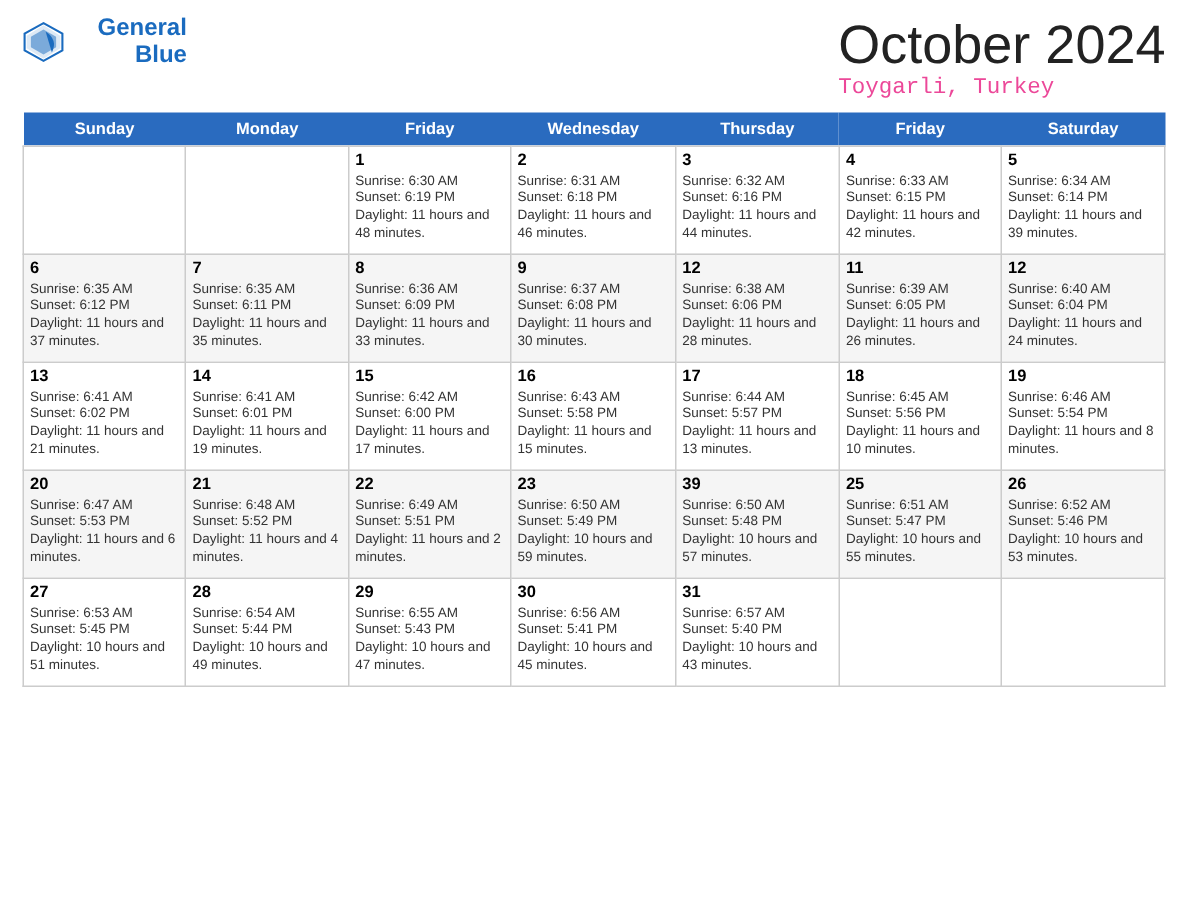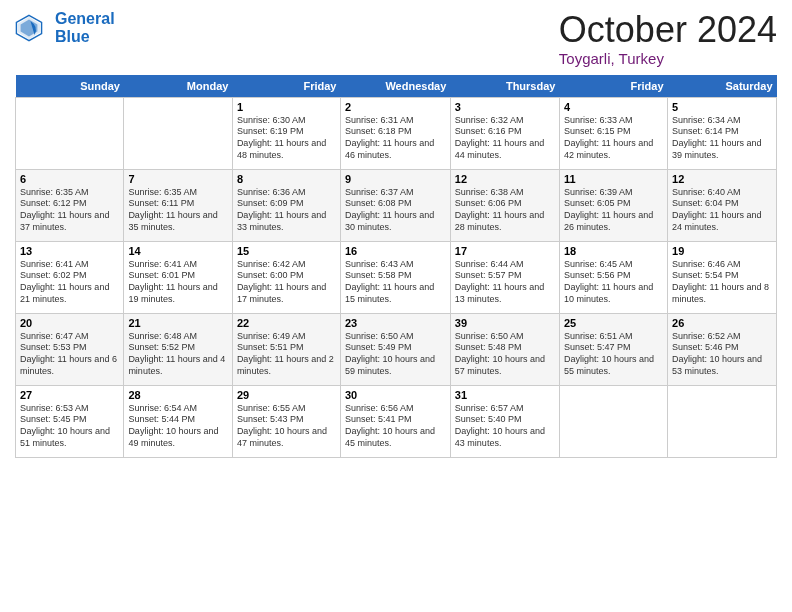--- a/index.html
+++ b/index.html
@@ -18,49 +18,50 @@
     }
     .header {
       display: flex;
       justify-content: space-between;
       align-items: flex-start;
       margin-bottom: 8px;
     }
     .logo {
       display: flex;
       align-items: center;
-      gap: 12px;
+      gap: 22px;
     }
     .logo-icon {
       width: 28px;
       height: 28px;
     }
     .title-block {
       text-align: left;
     }
     .month-title {
       font-size: 36px;
       font-weight: 300;
       color: #222;
       line-height: 1.1;
     }
     .location {
       font-size: 15px;
-      color: #701a75;
+      color: #ec4899;
+      font-family: Liberation Mono, monospace;
     }
     table {
       width: 100%;
       border-collapse: collapse;
       font-size: 10px;
     }
     thead th {
       background: #2a6bbf;
       color: #fff;
       padding: 5px 4px;
-      text-align: right;
+      text-align: center;
       font-size: 11px;
       font-weight: bold;
     }
     tbody td {
       border: 1px solid #ccc;
       vertical-align: top;
       padding: 3px 4px;
       width: 113px;
       height: 72px;
       background: #fff;
@@ -90,21 +91,21 @@
   <div class="header">
     <div class="logo">
       <svg class="logo-icon" viewBox="0 0 40 40">
         <polygon points="20,4 36,14 36,26 20,36 4,26 4,14" fill="#1a6bbf" opacity="0.15"></polygon>
         <polygon points="20,2 38,12 38,28 20,38 2,28 2,12" fill="none" stroke="#1a6bbf" stroke-width="2"></polygon>
         <polygon points="20,8 32,15 32,25 20,32 8,25 8,15" fill="#1a6bbf" opacity="0.5"></polygon>
         <path d="M22 10 Q34 18 28 30" fill="#1a6bbf"></path>
       </svg>
       <div>
         <div style="font-size:16px;font-weight:bold;color:#1a6bbf;line-height:1.1;">General</div>
-        <div style="font-size:16px;font-weight:bold;color:#1a6bbf;line-height:1.1;">Blue</div>
+        <div style="font-size:16px;font-weight:bold;color:#1a6bbf;line-height:1.1;text-align:right;">Blue</div>
       </div>
     </div>
     <div class="title-block">
       <div class="month-title">October 2024</div>
       <div class="location">Toygarli, Turkey</div>
     </div>
   </div>
 
   <table>
     <thead>

